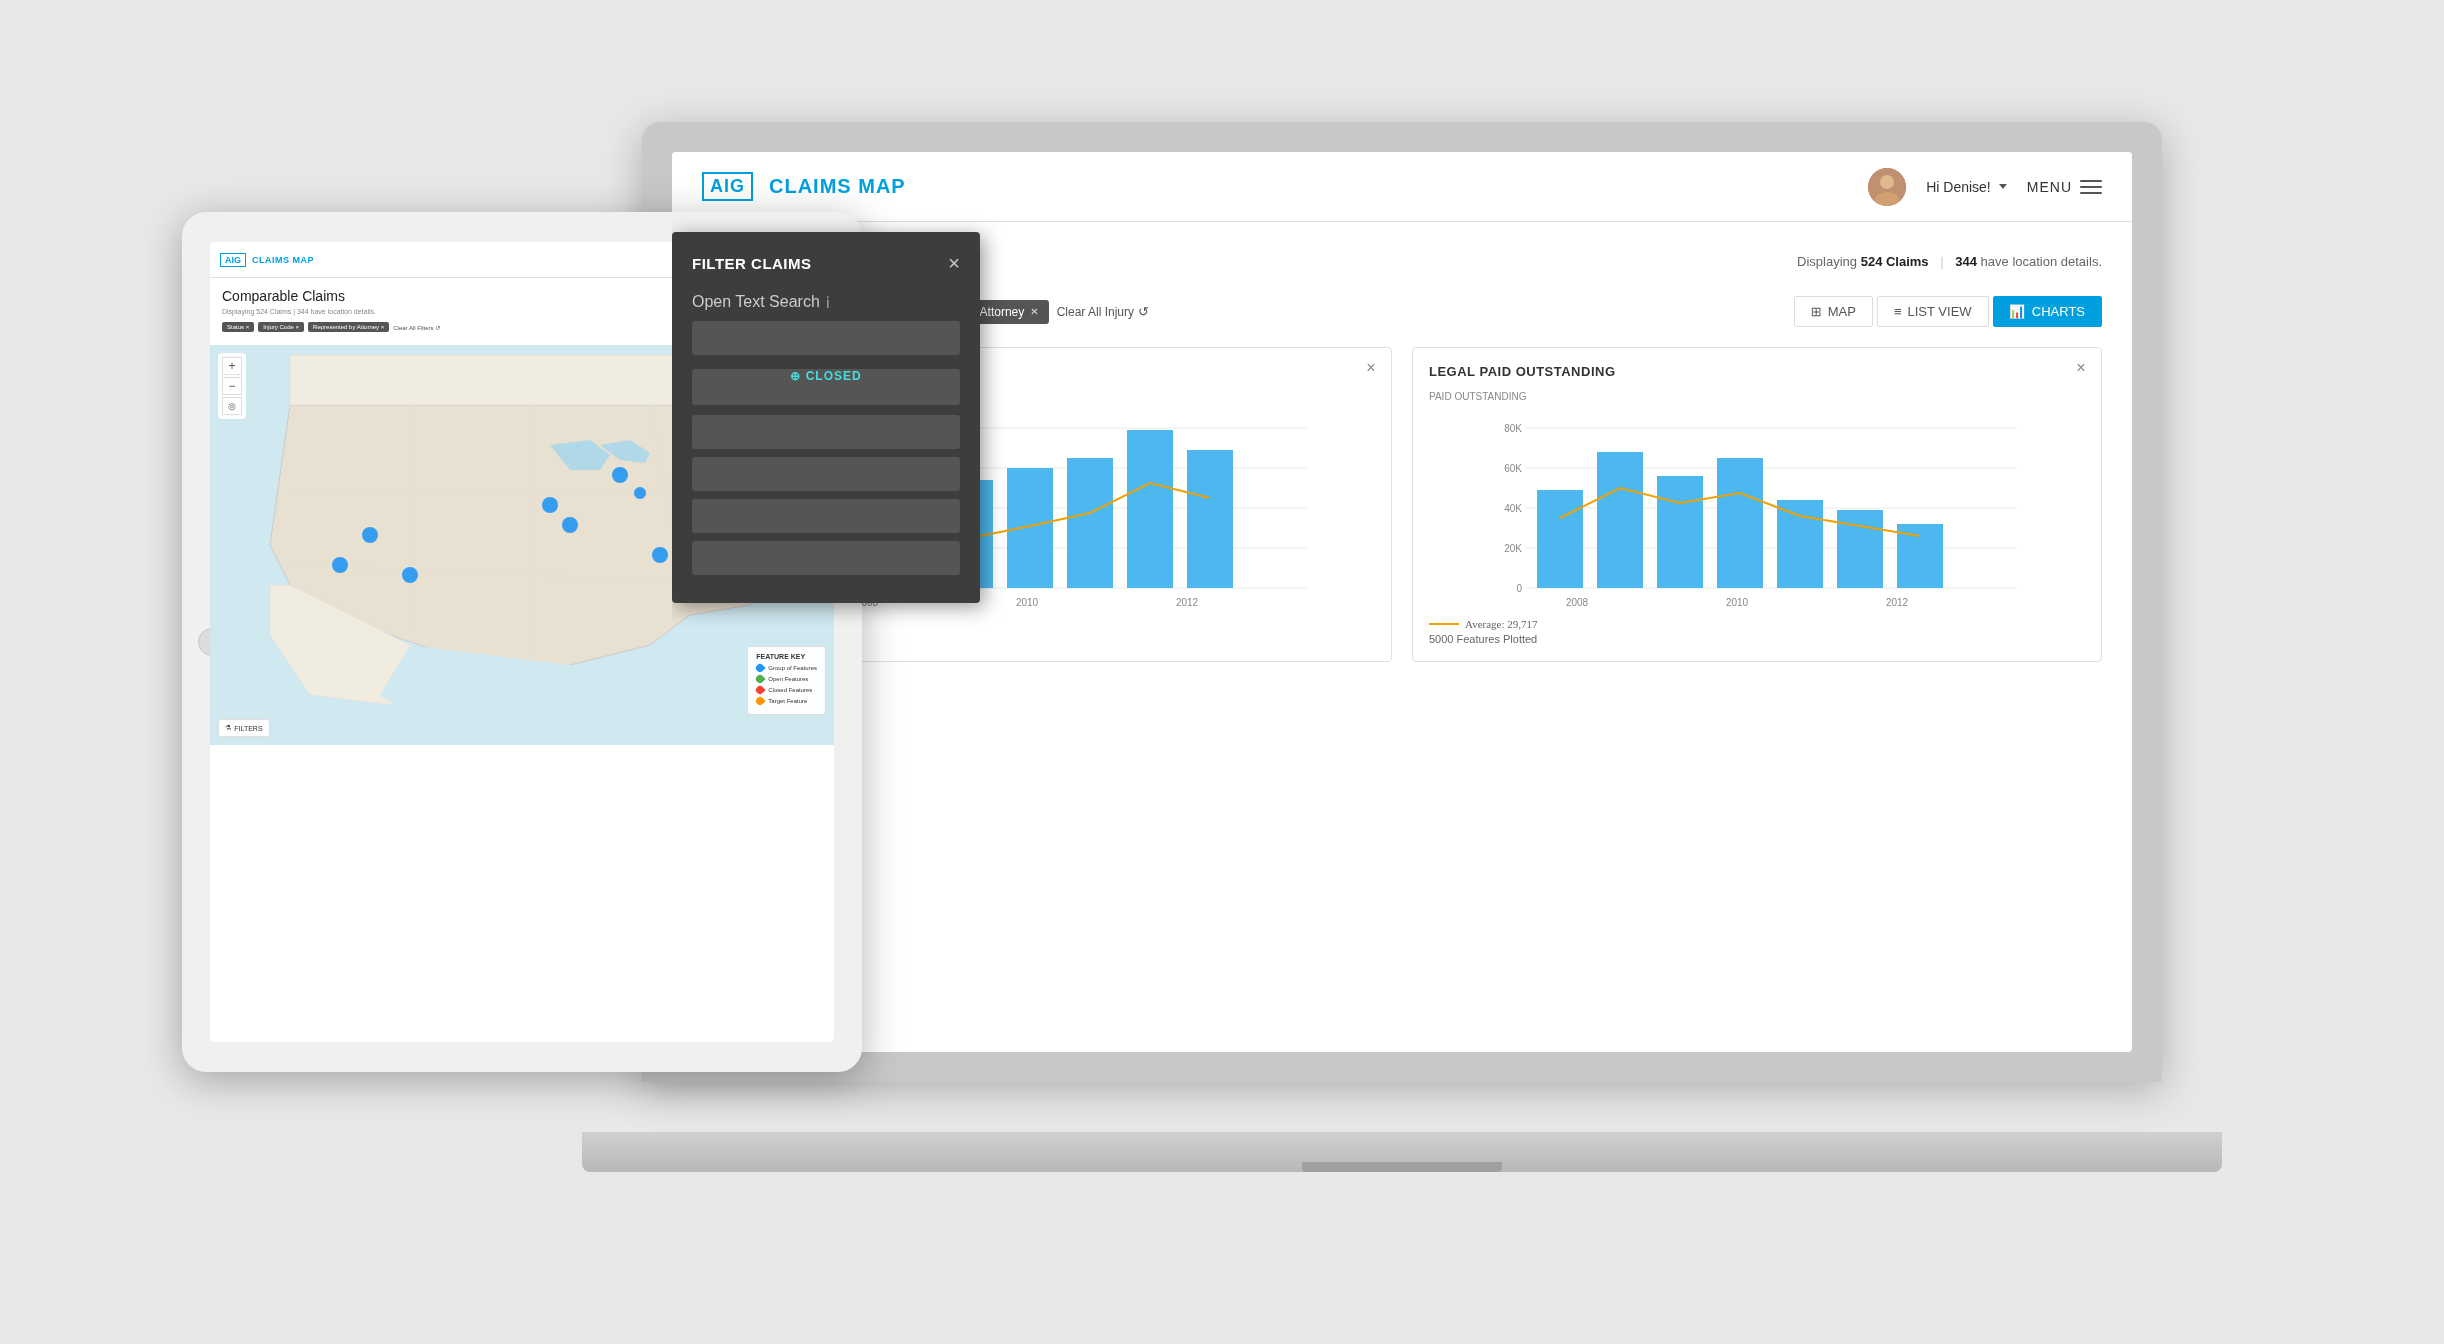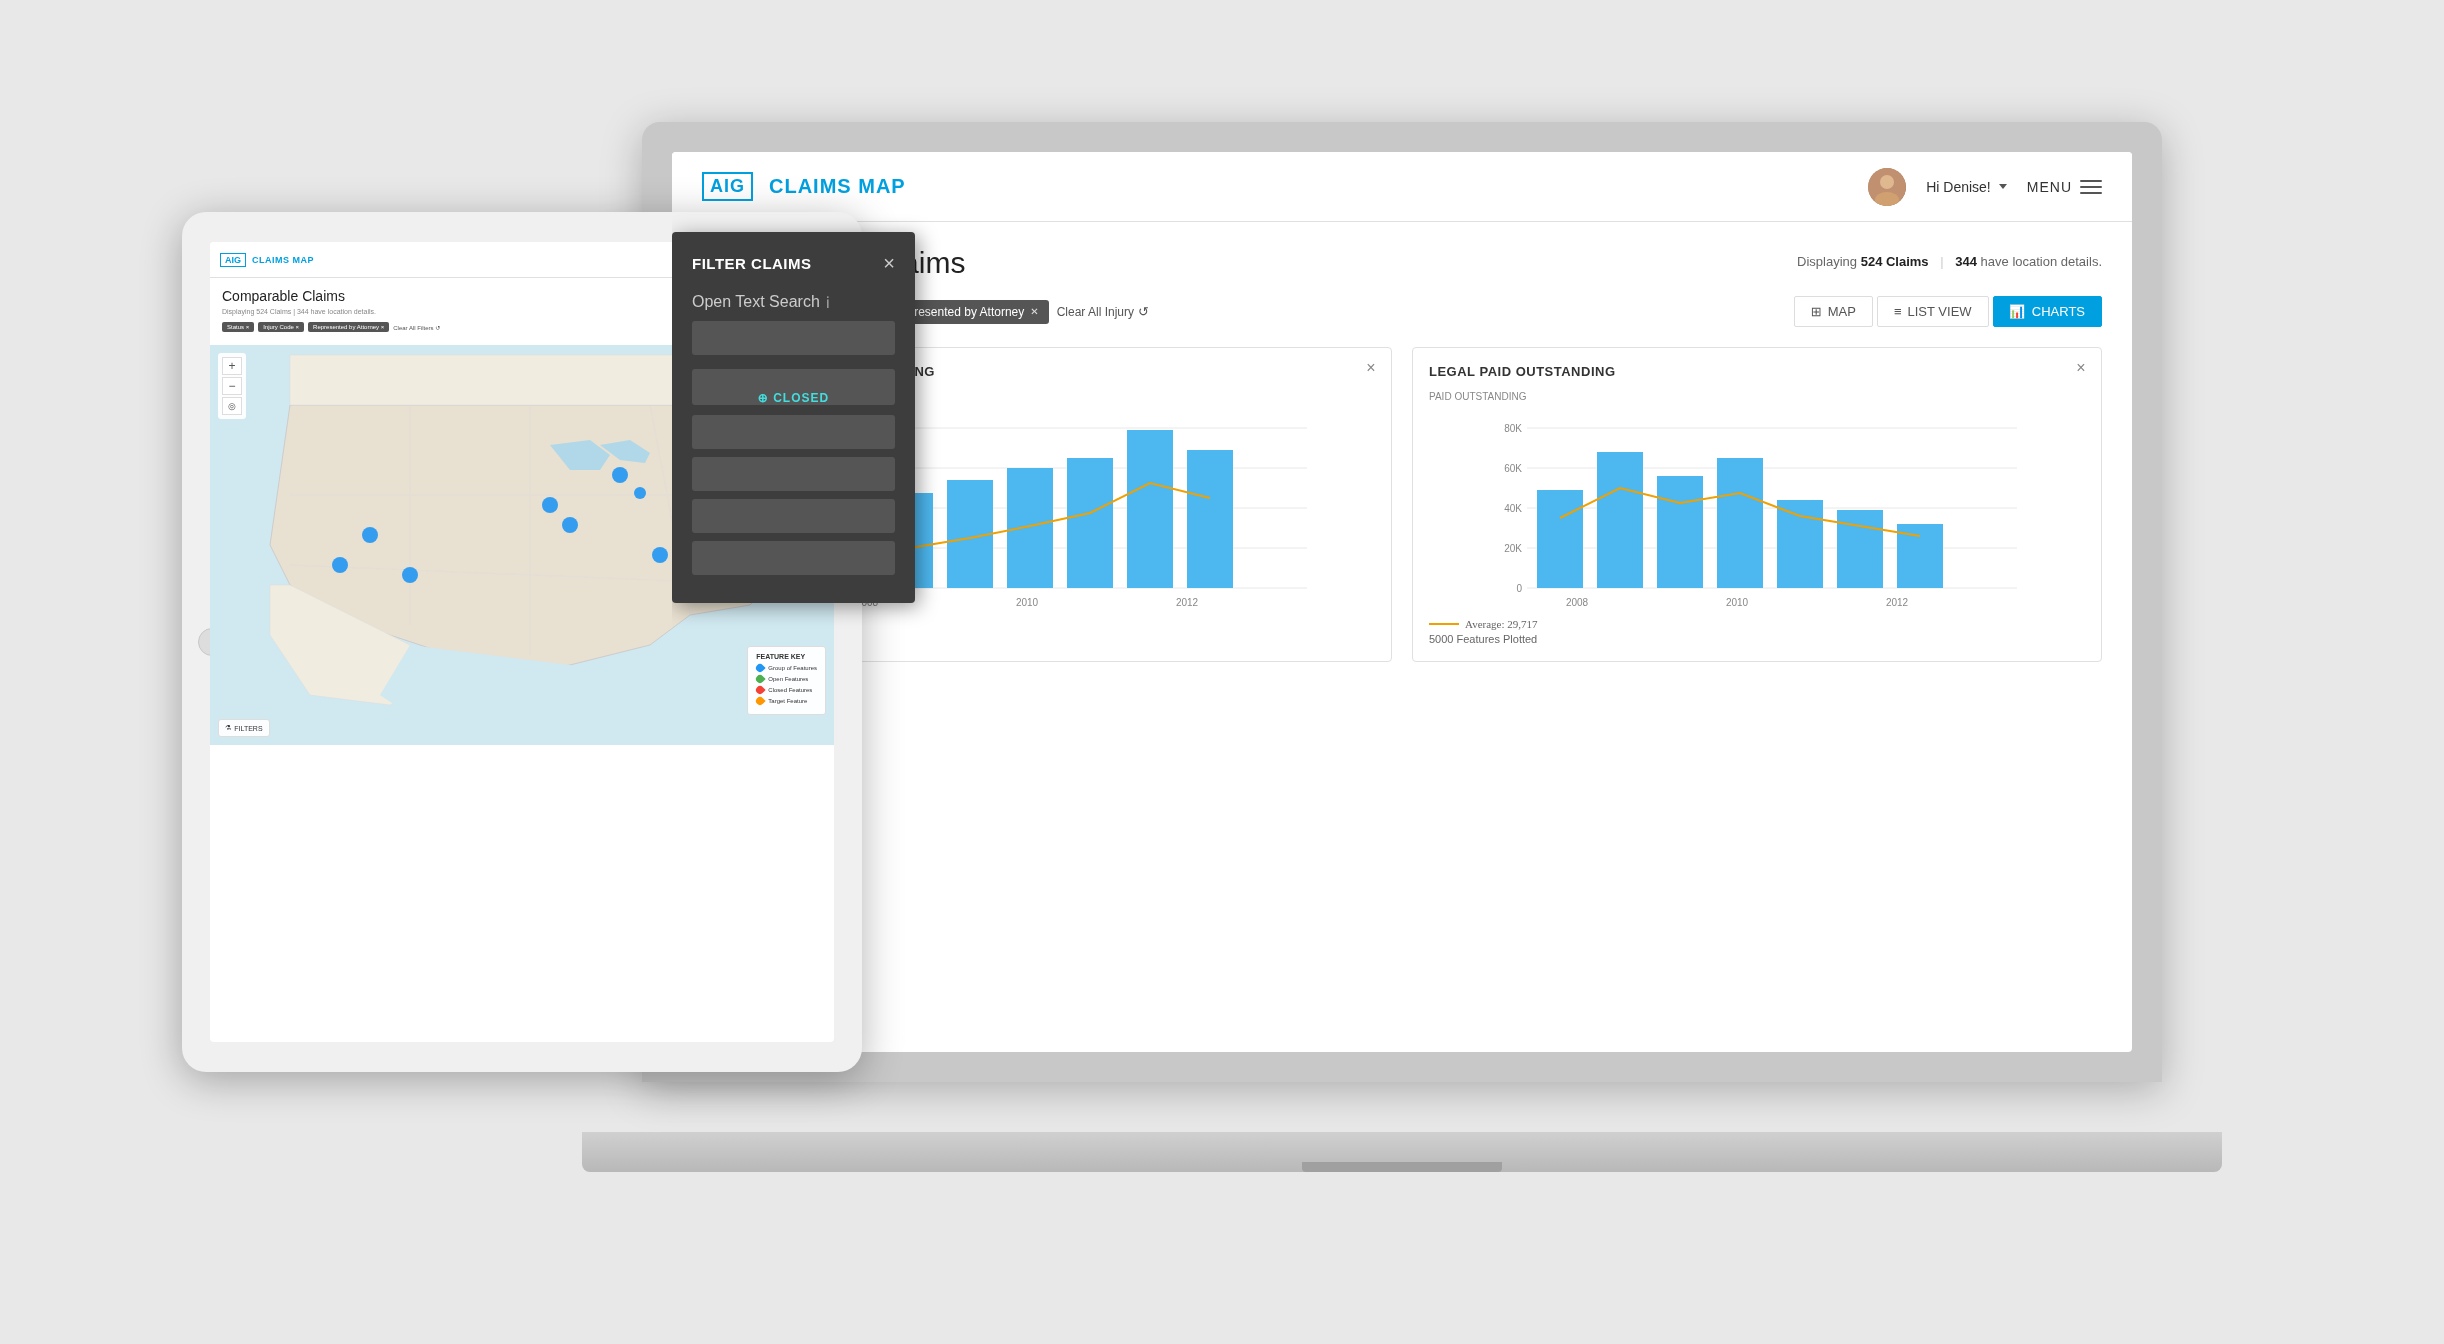--- a/index.html
+++ b/index.html
@@ -402,21 +402,21 @@
       background: #555;
       border: none;
       border-radius: 3px;
       margin-bottom: 10px;
       color: #4dd;
       font-size: 12px;
       font-weight: 600;
       letter-spacing: 1px;
       text-align: center;
       display: flex;
-      align-items: flex-end;
+      align-items: flex-start;
       justify-content: center;
       gap: 8px;
       cursor: pointer;
     }
 
     .filter-option-row {
       width: 100%;
       height: 34px;
       background: #555;
       border-radius: 3px;
@@ -861,21 +861,21 @@
                 <div class="avg-line">
                   <span class="avg-line-indicator"></span>
                   <span>Average: 29,717</span>
                 </div>
                 <div>5000 Features Plotted</div>
               </div>
             </div>
 
           </div>
 
-          <div class="filter-panel" style="position:absolute; top:80px; left:0px; width:243px; z-index:20;">
+          <div class="filter-panel" style="position:absolute; top:80px; left:0px; width:308px; z-index:20;">
             <div class="filter-panel-header">
               <span class="filter-panel-title">FILTER CLAIMS</span>
               <span class="filter-panel-close">×</span>
             </div>
             <div class="filter-section-label">
               <span>Open Text Search</span>
               <span style="opacity:0.7;">ℹ</span>
             </div>
             <input class="filter-input" type="text" style="">
             <div class="filter-status-btn">

